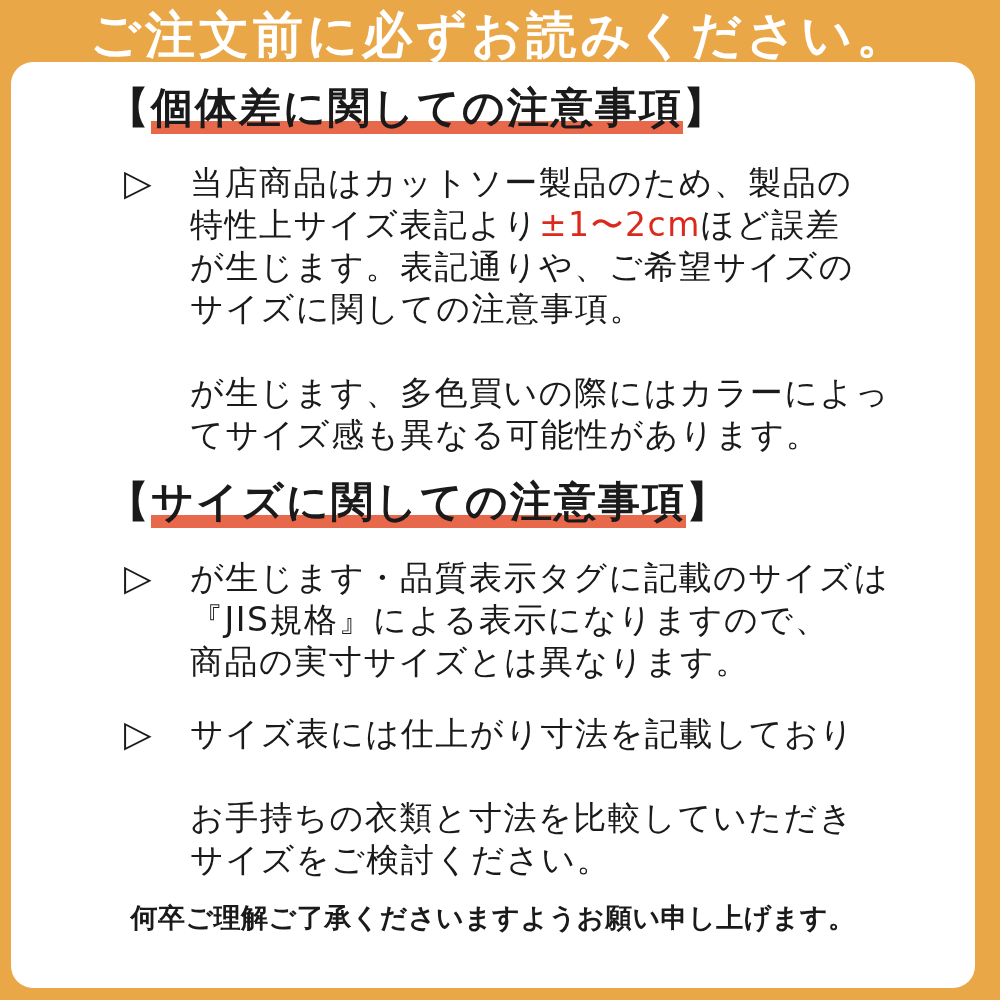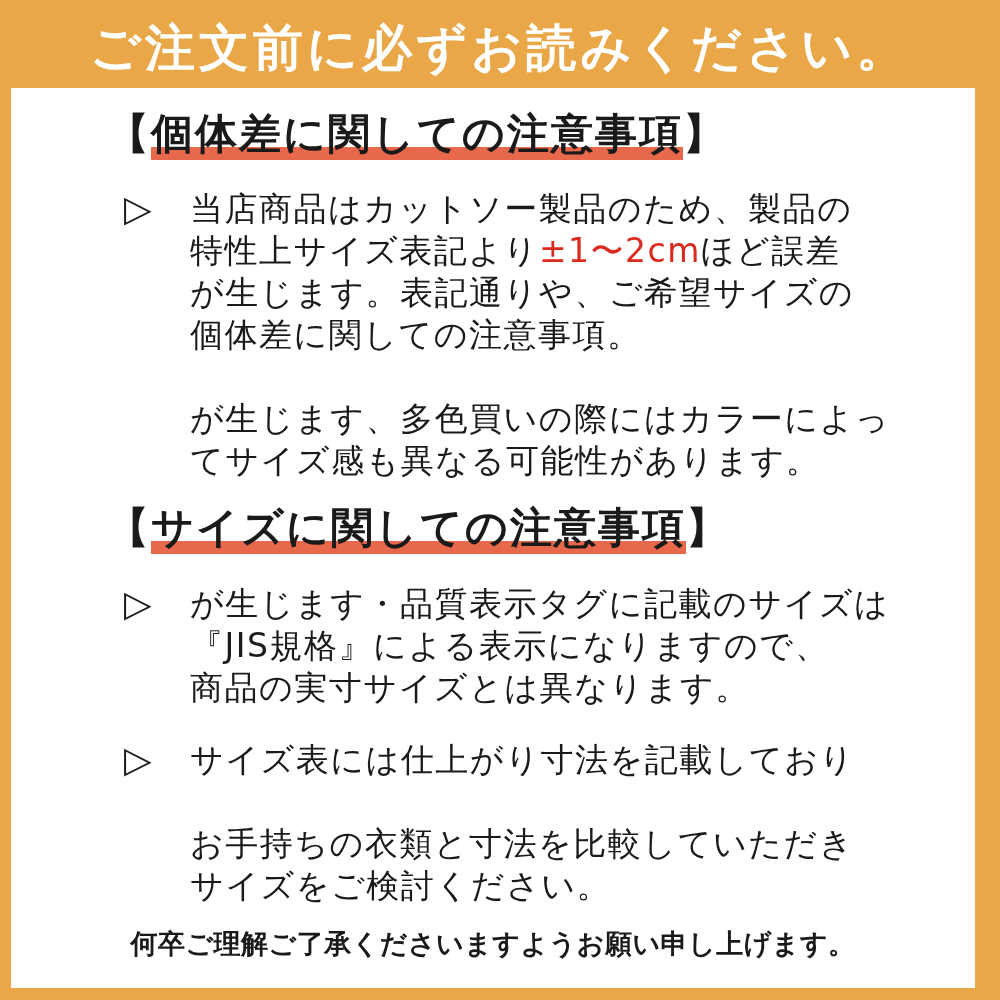--- a/index.html
+++ b/index.html
@@ -16,32 +16,33 @@
     color:var(--text);
     background:var(--bg);
   }
   .page{
     width:1000px;height:1000px;
     background:var(--gold);
     display:flex;flex-direction:column;
     overflow:hidden;
   }
   .banner{
-    flex:none;height:88px;
+    flex:none;height:62px;
     display:flex;align-items:center;justify-content:center;
     padding-top:9px;
     color:#FFFFFF;
     font-size:50px;font-weight:700;letter-spacing:4px;
     white-space:nowrap;
   }
   .content{
     flex:1;
     background:var(--bg);
     margin:0 25px 12px 11px;
     overflow:hidden;
+    border-radius:22px;
   }
   .heading{
     margin:22px 0 0 96px;
     font-size:42px;font-weight:700;letter-spacing:2px;
     line-height:1.15;
     white-space:nowrap;
   }
   .heading .hl{
     background-image:linear-gradient(var(--underline),var(--underline));
     background-repeat:no-repeat;
@@ -82,21 +83,21 @@
   <main class="content">
 
     <h2 class="heading"><span class="bracket">【</span><span class="hl">個体差に関しての注意事項</span><span class="bracket">】</span></h2>
 
     <div class="bullet">
       <span class="marker">▷</span>
       <p class="bullet-text">
         <span class="ln">当店商品はカットソー製品のため、製品の</span><br>
         <span class="ln">特性上サイズ表記より</span><span class="ln red">±1〜2cm</span><span class="ln">ほど誤差</span><br>
         <span class="ln">が生じます。表記通りや、ご希望サイズの</span><br>
-        <span class="ln">個体差に関しての注意事項。</span><br>
+        <span class="ln">サイズに関しての注意事項。</span><br>
         <br>
         <span class="ln">が生じます、多色買いの際にはカラーによっ</span><br>
         <span class="ln">てサイズ感も異なる可能性があります。</span>
       </p>
     </div>
 
     <h2 class="heading"><span class="bracket">【</span><span class="hl">サイズに関しての注意事項</span><span class="bracket">】</span></h2>
 
     <div class="bullet">
       <span class="marker">▷</span>

